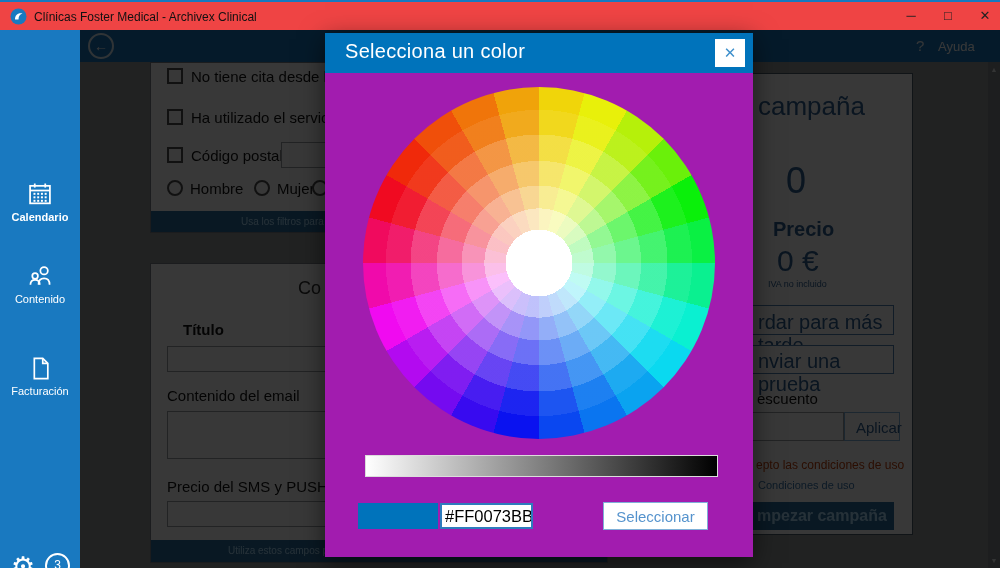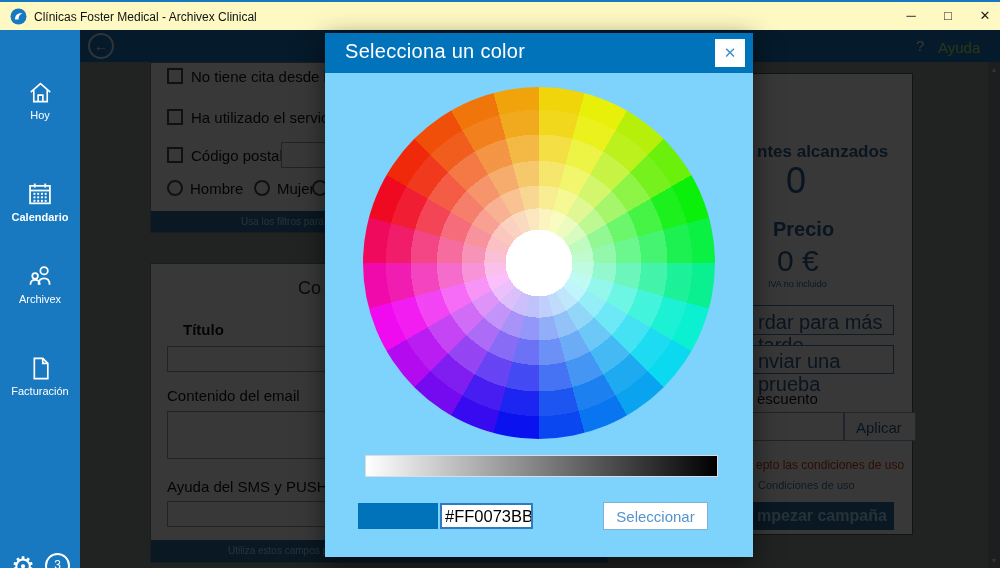--- a/index.html
+++ b/index.html
@@ -1,56 +1,56 @@
 <!DOCTYPE html>
 <html><head>
 <meta charset="utf-8">
 <style>
   * { margin:0; padding:0; box-sizing:border-box; }
   html,body { width:1000px; height:568px; }
   body { font-family:"Liberation Sans", sans-serif; position:relative; overflow:hidden; background:#000; }
   .abs { position:absolute; }
 
   
-  #titlebar { left:0; top:0; width:1000px; height:30px; background:#fef9c3; border-top:2px solid #1779c0; z-index:60; }
+  #titlebar { left:0; top:0; width:1000px; height:30px; background:#ef4444; border-top:2px solid #1779c0; z-index:60; }
   #titlebar .title { position:absolute; left:34px; top:8px; font-size:12px; color:#111; }
   .winbtn { position:absolute; top:0; height:28px; width:36px; text-align:center; line-height:28px; font-size:13px; color:#222; cursor:default; }
 
   
   #sidebar { left:0; top:30px; width:80px; height:538px; background:#1979c0; z-index:55; }
   .nav-item { position:absolute; width:80px; text-align:center; color:#fff; }
   .nav-item .lbl { display:block; font-size:11px; margin-top:3px; color:#fff; }
   .nav-item svg { display:block; margin:0 auto; }
 
   
   #app-header { left:80px; top:30px; width:920px; height:32px; background:#1979c0; z-index:10; }
   #back-btn { position:absolute; left:8px; top:3px; width:26px; height:26px; border:2px solid rgba(255,255,255,.85);
               border-radius:50%; color:#fff; text-align:center; line-height:22px; font-size:14px; }
   #help-q { position:absolute; left:836px; top:7px; color:rgba(255,255,255,.9); font-size:15px; }
-  #help-lbl { position:absolute; left:858px; top:9px; color:#bef264; font-size:15px; }
+  #help-lbl { position:absolute; left:858px; top:9px; color:#ffffff; font-size:13px; }
 
   
   #content-bg { left:80px; top:62px; width:920px; height:506px; background:#97999d; z-index:5; }
 
   .panel { position:absolute; background:#fff; border:1px solid #7d8288; z-index:12; }
   .panel-footer { position:absolute; left:0; right:0; bottom:0; background:#2a6d9e; color:#aee0ff; font-size:10px; }
   .chk { position:absolute; width:16px; height:16px; border:2px solid #4d4d4d; background:#fff; }
   .radio { position:absolute; width:16px; height:16px; border:2px solid #4d4d4d; border-radius:50%; background:#fff; }
   .flabel { position:absolute; font-size:15px; color:#141414; }
   .finput { position:absolute; background:#fff; border:1px solid #9aa0a6; }
 
   
   .nv { color:#2e5f93; }
   .cbtn { position:absolute; background:#fff; border:1px solid #4d82b0; color:#2e5f93; font-size:20px; }
 
   
   #overlay { left:80px; top:30px; width:920px; height:538px; background:rgba(0,0,0,0.78); z-index:40; }
 
   
-  #dialog { left:325px; top:33px; width:428px; height:524px; background:#7dd3fc; z-index:100; box-shadow:0 6px 24px rgba(0,0,0,.55); }
+  #dialog { left:325px; top:33px; width:428px; height:524px; background:#a21caf; z-index:100; box-shadow:0 6px 24px rgba(0,0,0,.55); }
   #dialog-header { position:absolute; left:0; top:0; width:428px; height:40px; background:#0073bb; }
   #dialog-title { position:absolute; left:20px; top:7px; font-size:20px; font-weight:400; color:#fff; letter-spacing:.3px; }
   #dialog-close { position:absolute; right:8px; top:6px; width:30px; height:28px; background:#fff; color:#3e90cc;
                   text-align:center; line-height:28px; font-size:15px; }
   #color-wheel { position:absolute; left:38px; top:54px; width:352px; height:352px; border-radius:50%; }
   #gray-bar { position:absolute; left:40px; top:422px; width:353px; height:22px;
               background:linear-gradient(to right,#ffffff,#000000); border:1px solid #dcdcdc; }
   #swatch { position:absolute; left:33px; top:470px; width:80px; height:26px; }
   #hex-input { position:absolute; left:115px; top:470px; width:93px; height:26px; border:2px solid #2e7cbd;
                font-size:16.5px; color:#000; padding-left:3px; font-family:"Liberation Sans",sans-serif; outline:none; }
@@ -96,72 +96,64 @@
 
 <div class="panel" style="left:150px; top:263px; width:458px; height:300px;">
   <span style="position:absolute; left:147px; top:14px; font-size:18px; color:#333;">Co</span>
 
   <span class="flabel" style="left:32px; top:57px;font-weight:bold;">Título</span>
   <span class="finput" style="left:16px; top:82px; width:426px; height:26px;"></span>
 
   <span class="flabel" style="left:16px; top:123px;">Contenido del email</span>
   <span class="finput" style="left:16px; top:147px; width:426px; height:48px;"></span>
 
-  <span class="flabel" style="left:16px; top:214px;">Ayuda del SMS y PUSH</span>
+  <span class="flabel" style="left:16px; top:214px;">Precio del SMS y PUSH</span>
   <span class="finput" style="left:16px; top:237px; width:426px; height:26px;"></span>
 
   <div class="panel-footer" style="height:22px;">
     <span style="position:absolute; left:77px; top:5px;">Utiliza estos campos pa</span>
   </div>
 </div>
 
 <div class="panel" style="left:628px; top:73px; width:285px; height:462px; border-color:#4a5a68;">
-  <span class="nv" style="position:absolute; left:128px; top:68px; font-size:17px; font-weight:bold;">ntes alcanzados</span>
+  <span class="nv" style="position:absolute; left:129px; top:17px; font-size:26px;">campaña</span>
   <span class="nv" style="position:absolute; left:157px; top:86px; font-size:36px;">0</span>
   <span class="nv" style="position:absolute; left:144px; top:144px; font-size:20px; font-weight:bold;">Precio</span>
   <span class="nv" style="position:absolute; left:148px; top:170px; font-size:30px;">0 €</span>
   <span class="nv" style="position:absolute; left:139px; top:205px; font-size:9px;text-align:center;">IVA no incluido</span>
 
   <div class="cbtn" style="left:12px; top:231px; width:253px; height:30px;">
     <span style="position:absolute; left:116px; top:5px;">rdar para más tarde</span>
   </div>
   <div class="cbtn" style="left:12px; top:271px; width:253px; height:29px;">
     <span style="position:absolute; left:116px; top:4px;">nviar una prueba</span>
   </div>
 
   <span class="flabel" style="left:128px; top:316px;">escuento</span>
   <span class="finput" style="left:12px; top:338px; width:203px; height:29px;"></span>
-  <div class="cbtn" style="left:215px; top:338px; width:72px; height:29px; border-color:#7fb0d8; font-size:15px;">
+  <div class="cbtn" style="left:215px; top:338px; width:56px; height:29px; border-color:#7fb0d8; font-size:15px;">
     <span style="position:absolute; left:11px; top:6px;">Aplicar</span>
   </div>
 
   <span style="position:absolute; left:127px; top:384px; font-size:12px; color:#c2410c;">epto las condiciones de uso</span>
   <span style="position:absolute; left:129px; top:405px; font-size:11px; color:#3a76ad;">Condiciones de uso</span>
 
   <div style="position:absolute; left:12px; top:428px; width:253px; height:28px; background:#2a6d9e;">
     <span style="position:absolute; left:116px; top:5px; font-size:16px; color:#aee0ff;font-weight:bold;">mpezar campaña</span>
   </div>
 </div>
 
 <div id="scrollbar" class="abs">
   <span class="arr" style="top:4px;">▲</span>
   <span class="arr" style="bottom:4px;">▼</span>
 </div>
 
 <div id="overlay" class="abs"></div>
 
 <div id="sidebar" class="abs">
-  <div class="nav-item" style="top:50px;">
-    <svg width="27" height="26" viewBox="0 0 24 24" fill="none" stroke="#fff" stroke-width="1.5">
-      <path d="M3 11.2 L12 3.4 L21 11.2"></path>
-        <path d="M5.8 9.4 V20 H18.2 V9.4"></path>
-        <path d="M9.8 20 V14 H14.2 V20"></path>
-    </svg>
-    <span class="lbl">Hoy</span>
-  </div>
   <div class="nav-item" style="top:150px;font-weight:bold;">
     <svg width="28" height="28" viewBox="0 0 24 24" fill="none" stroke="#fff" stroke-width="1.5">
       <rect x="3.5" y="5" width="17" height="15"></rect>
         <line x1="3.5" y1="9" x2="20.5" y2="9"></line>
       <line x1="7.5" y1="3" x2="7.5" y2="6.5"></line>
         <line x1="16.5" y1="3" x2="16.5" y2="6.5"></line>
       <g fill="#fff" stroke="none">
         <rect x="6.4" y="11" width="1.7" height="1.7"></rect>
           <rect x="9.6" y="11" width="1.7" height="1.7"></rect>
           <rect x="12.8" y="11" width="1.7" height="1.7"></rect>
@@ -178,21 +170,21 @@
     </svg>
     <span class="lbl">Calendario</span>
   </div>
   <div class="nav-item" style="top:232px;">
     <svg width="28" height="28" viewBox="0 0 24 24" fill="none" stroke="#fff" stroke-width="1.5">
       <circle cx="15.5" cy="7.5" r="3.2"></circle>
         <path d="M10.8 19.5 c0-3.6 2.1-5.4 4.7-5.4 s4.7 1.8 4.7 5.4"></path>
       <circle cx="7.8" cy="12" r="2.4"></circle>
         <path d="M3.8 19.5 c0-2.7 1.8-4.1 4-4.1 s4 1.4 4 4.1"></path>
     </svg>
-    <span class="lbl">Archivex</span>
+    <span class="lbl">Contenido</span>
   </div>
   <div class="nav-item" style="top:325px;">
     <svg width="27" height="27" viewBox="0 0 24 24" fill="none" stroke="#fff" stroke-width="1.5">
       <path d="M6.5 3 H14 L18.5 7.5 V21 H6.5 Z"></path>
         <path d="M14 3 V7.5 H18.5"></path>
     </svg>
     <span class="lbl">Facturación</span>
   </div>
   <div style="position:absolute; left:11px; top:521px; font-size:27px; color:#fff; font-family:'DejaVu Sans',sans-serif;">⚙</div>
   <div style="position:absolute; left:45px; top:523px; width:25px; height:25px; border:2px solid #fff; border-radius:50%; text-align:center; line-height:21px; font-size:12px; color:#fff;">

